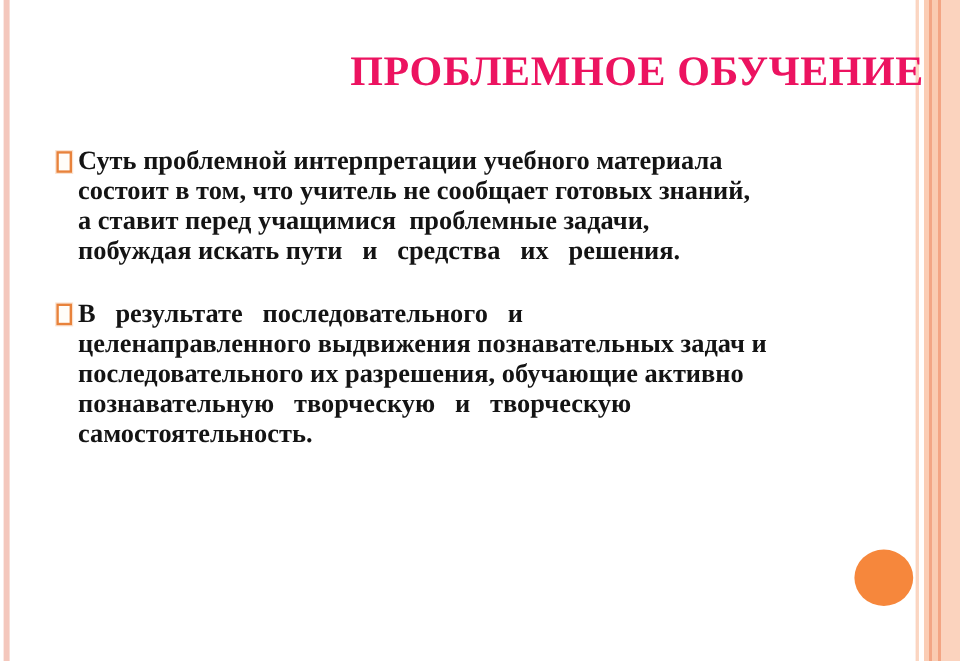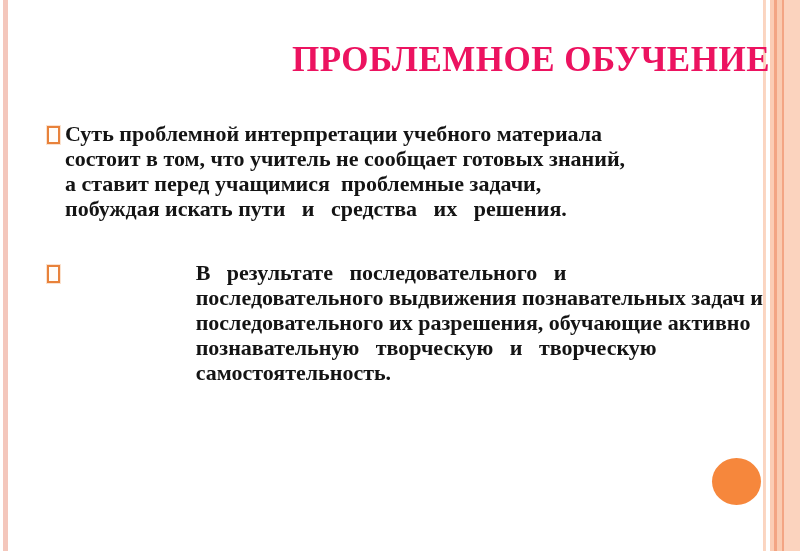--- a/index.html
+++ b/index.html
@@ -46,21 +46,21 @@
   }
   .content {
     position: absolute;
     left: 47px; top: 121px;
     width: 716px;
   }
   .bullet-item {
     display: flex;
     align-items: flex-start;
   }
-  .bullet-item + .bullet-item { margin-top: 39px; justify-content: space-between; }
+  .bullet-item + .bullet-item { margin-top: 27px; }
   .bullet-marker {
     flex: 0 0 auto;
     width: 9px; height: 14px;
     margin-top: 5px;
     margin-right: 5px;
     border: 2px solid var(--bullet-marker, #E8823B);
     box-shadow: 0 0 0 1px #FBE2CF;
     background: #fffdf9;
   }
   .bullet-text {
@@ -97,21 +97,21 @@
         <div class="text-line">состоит в том, что учитель не сообщает готовых знаний,</div>
         <div class="text-line">а ставит перед учащимися  проблемные задачи,</div>
         <div class="text-line">побуждая искать пути   и   средства   их   решения.</div>
       </div>
     </div>
 
     <div class="bullet-item">
       <span class="bullet-marker"></span>
       <div class="bullet-text">
         <div class="text-line">В   результате   последовательного   и</div>
-        <div class="text-line">последовательного выдвижения познавательных задач и</div>
+        <div class="text-line">целенаправленного выдвижения познавательных задач и</div>
         <div class="text-line">последовательного их разрешения, обучающие активно</div>
         <div class="text-line">познавательную   творческую   и   творческую</div>
         <div class="text-line">самостоятельность.</div>
       </div>
     </div>
 
   </div>
 
   <div class="circle"></div>
 

